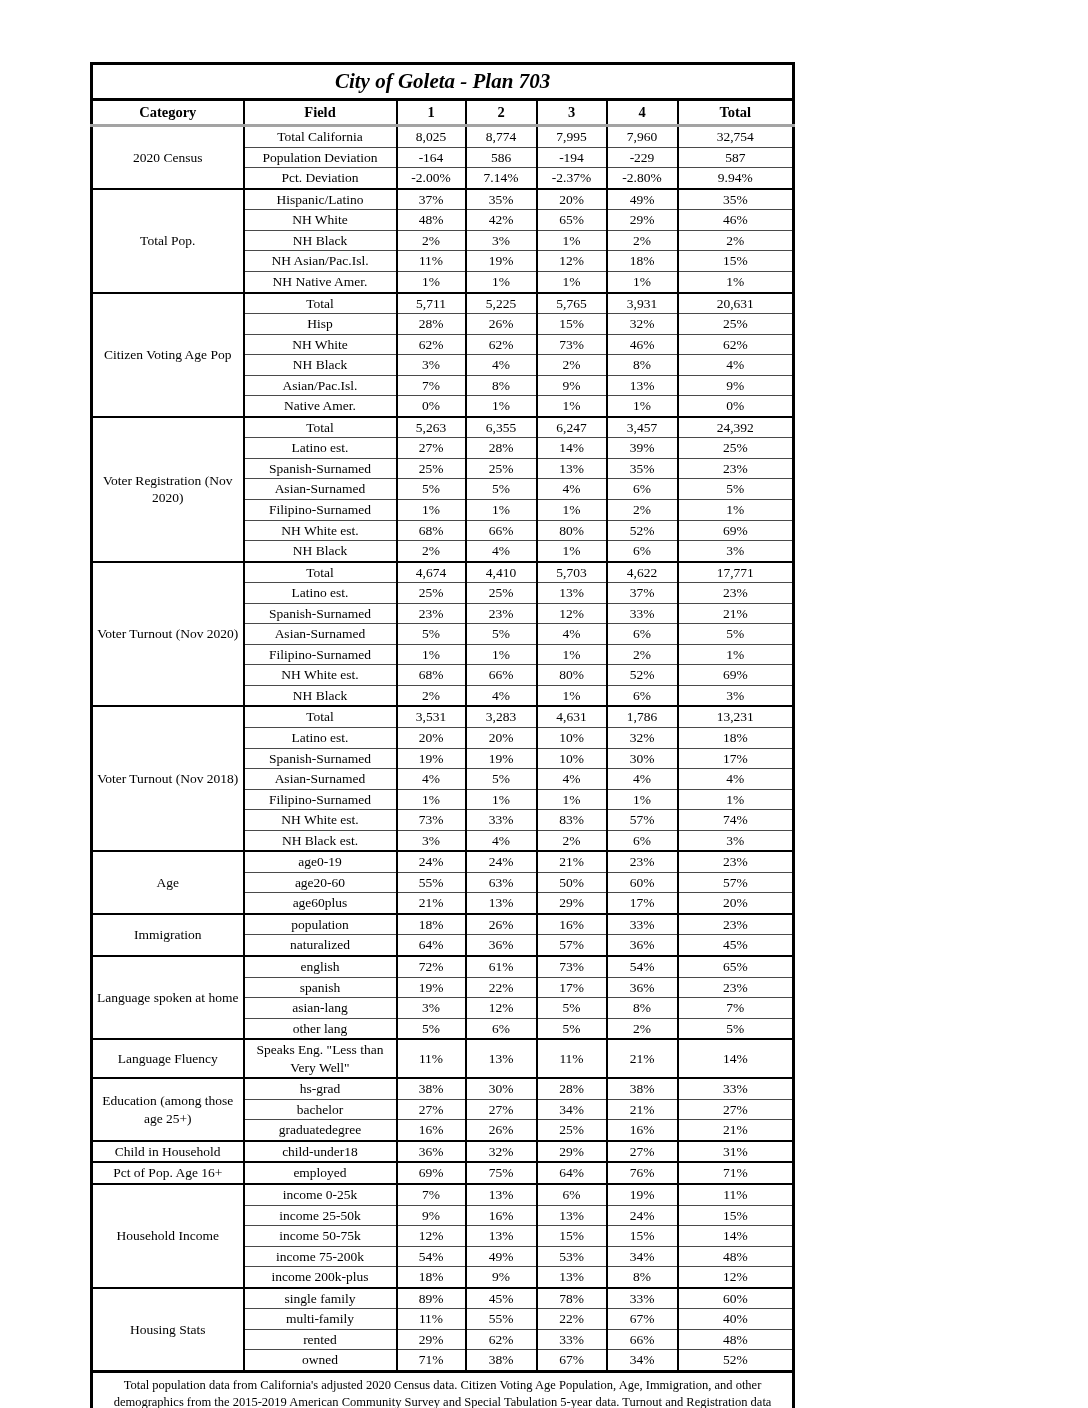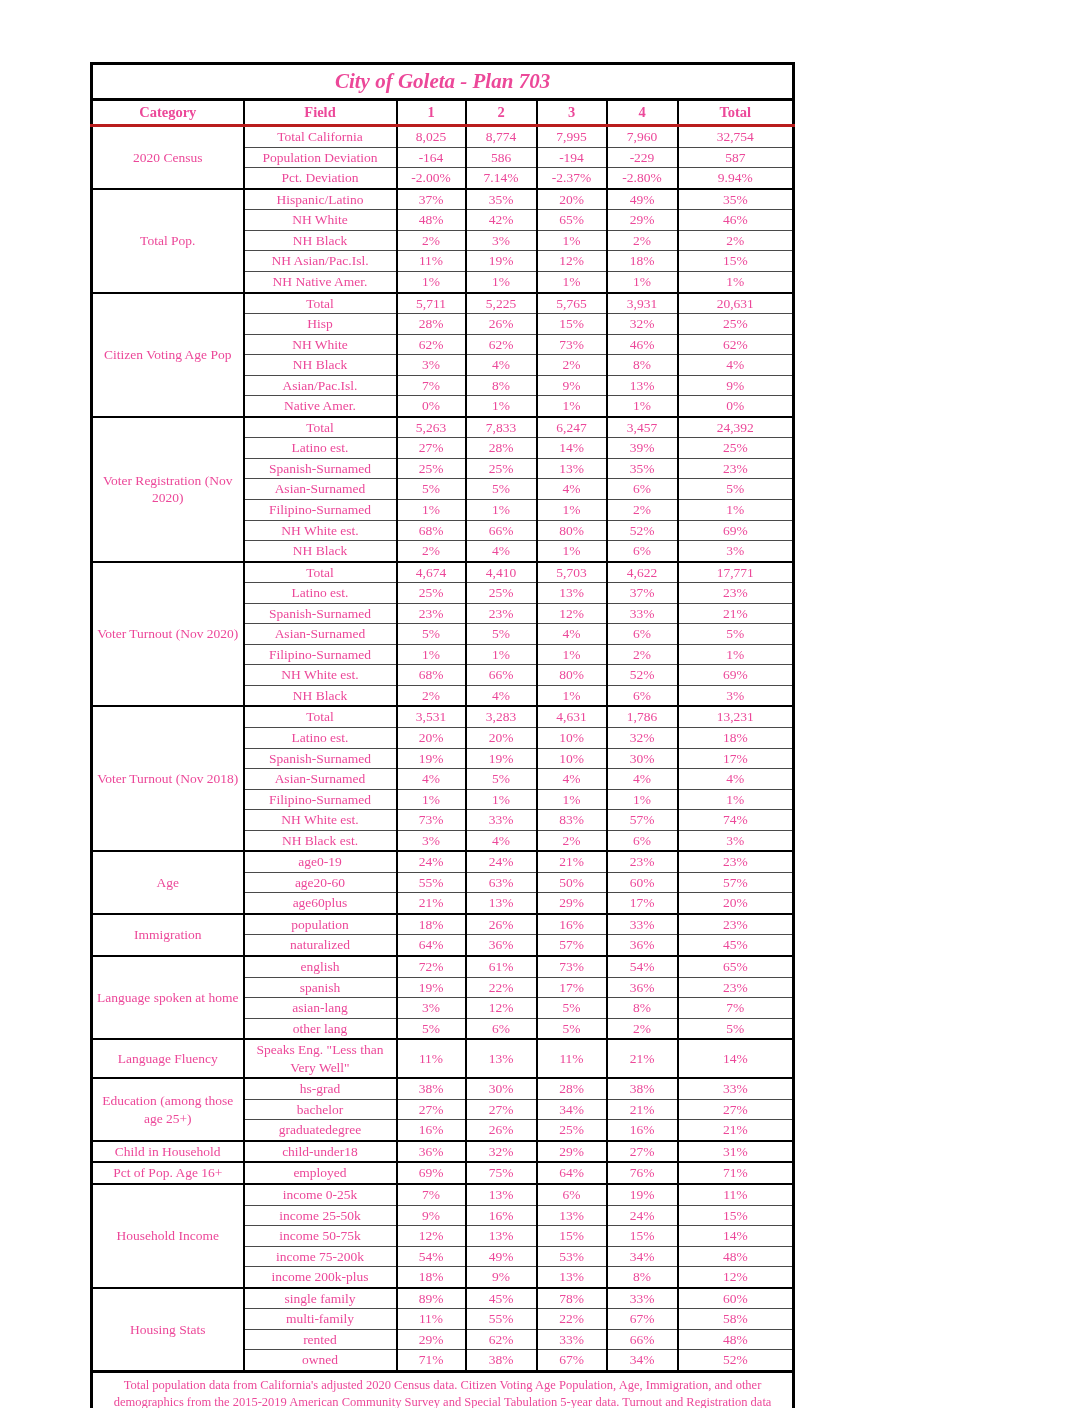--- a/index.html
+++ b/index.html
@@ -6,21 +6,21 @@
     margin: 0;
     padding: 0;
     background: #ffffff;
   }
   .page {
     position: relative;
     width: 1088px;
     height: 1408px;
     background: #ffffff;
     font-family: "Liberation Serif", serif;
-    color: #ec4899;
+    color: #000000;
   }
   table.demo {
     position: absolute;
     left: 90px;
     top: 62px;
     width: 702px;
     border-collapse: collapse;
     table-layout: fixed;
     border: 3px solid #000;
   }
@@ -39,21 +39,21 @@
     font-size: 21px;
     font-weight: bold;
     font-style: italic;
     padding: 3px 4px;
     border-bottom: 3px solid #000;
   }
   tr.header-row th {
     font-weight: bold;
     font-size: 14.5px;
     padding: 2px 3px;
-    border-bottom: 3px solid #b91c1c;
+    border-bottom: 3px solid #a3a3a3;
   }
   tr.section-start td {
     border-top: 2.5px solid #000;
   }
   td.category-cell {
     vertical-align: middle;
     padding: 1px 8px;
     margin-left: 40px;
   }
   tfoot td.footnote-cell {
@@ -205,21 +205,21 @@
           <td>0%</td>
           <td>1%</td>
           <td>1%</td>
           <td>1%</td>
           <td>0%</td>
         </tr>
         <tr class="section-start">
           <td class="category-cell" rowspan="7">Voter Registration (Nov 2020)</td>
           <td>Total</td>
           <td>5,263</td>
-          <td>7,833</td>
+          <td>6,355</td>
           <td>6,247</td>
           <td>3,457</td>
           <td>24,392</td>
         </tr>
         <tr>
           <td>Latino est.</td>
           <td>27%</td>
           <td>28%</td>
           <td>14%</td>
           <td>39%</td>
@@ -555,21 +555,21 @@
           <td>78%</td>
           <td>33%</td>
           <td>60%</td>
         </tr>
         <tr>
           <td>multi-family</td>
           <td>11%</td>
           <td>55%</td>
           <td>22%</td>
           <td>67%</td>
-          <td>58%</td>
+          <td>40%</td>
         </tr>
         <tr>
           <td>rented</td>
           <td>29%</td>
           <td>62%</td>
           <td>33%</td>
           <td>66%</td>
           <td>48%</td>
         </tr>
         <tr>

